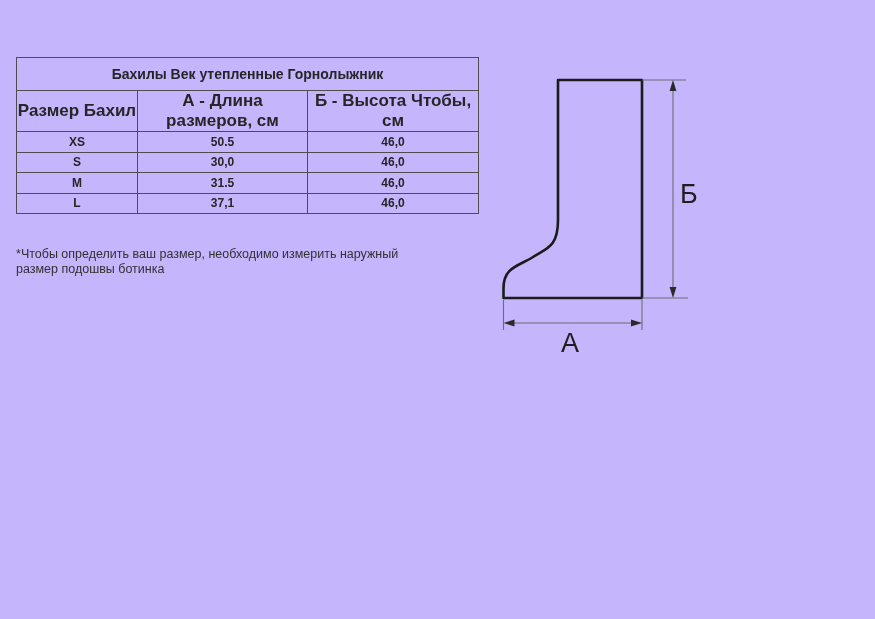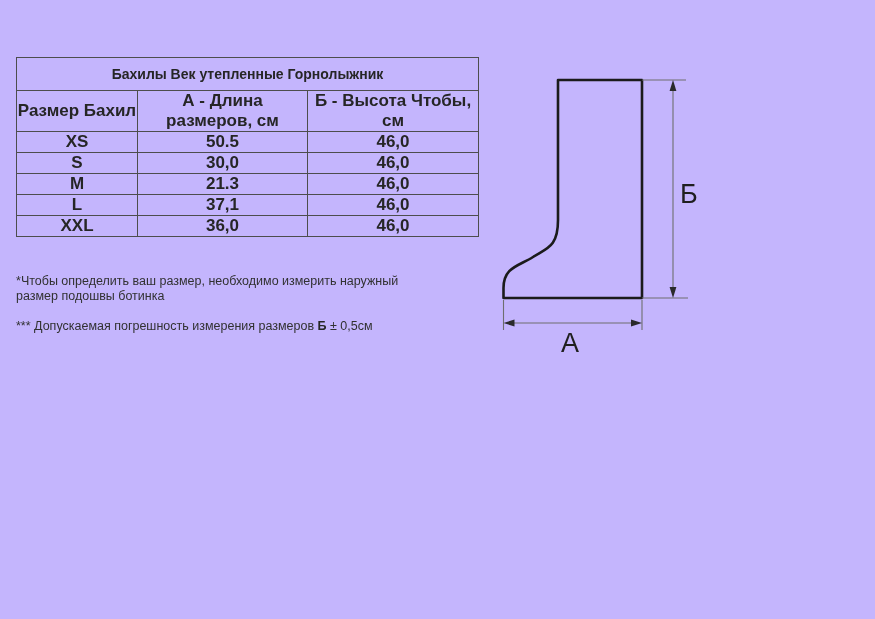--- a/index.html
+++ b/index.html
@@ -25,30 +25,30 @@
   }
   table.size-table td, table.size-table th {
     border: 1.7px solid #4d4d4d;
     text-align: center;
     vertical-align: middle;
     padding: 0;
     font-weight: 700;
   }
   .title-cell   { height: 32px; font-size: 14px; }
   .header-cell  { height: 28px; font-size: 17px; }
-  .data-cell    { height: 19.5px; font-size: 17px; }
+  .data-cell    { height: 19.5px; font-size: 12px; }
   .col-size   { width: 121px; }
   .col-length { width: 170px; }
   .col-height { width: 171px; }
 
   
   .notes {
     position: absolute;
     left: 16px;
-    top: 274px;
+    top: 247px;
     width: 422px;
     font-size: 12.5px;
     line-height: 14.5px;
     color: #313131;
   }
   .note { margin: 0 0 16px 0; }
   .note b { font-weight: 700; color: #262626; }
 
   
   .diagram {
@@ -94,39 +94,33 @@
         <td class="data-cell">50.5</td>
         <td class="data-cell">46,0</td>
       </tr>
       <tr>
         <td class="data-cell">S</td>
         <td class="data-cell">30,0</td>
         <td class="data-cell">46,0</td>
       </tr>
       <tr>
         <td class="data-cell">M</td>
-        <td class="data-cell">21.3</td>
+        <td class="data-cell">31.5</td>
         <td class="data-cell">46,0</td>
       </tr>
       <tr>
         <td class="data-cell">L</td>
         <td class="data-cell">37,1</td>
         <td class="data-cell">46,0</td>
       </tr>
-      <tr>
-        <td class="data-cell">XXL</td>
-        <td class="data-cell">36,0</td>
-        <td class="data-cell">46,0</td>
-      </tr>
     </tbody>
   </table>
 
   <div class="notes">
     <p class="note"><span>*</span><span>Чтобы определить ваш размер, необходимо измерить наружный размер подошвы ботинка</span><b></b><span></span></p>
-    <p class="note"><span>***</span><span> Допускаемая погрешность измерения размеров </span><b>Б</b><span> ± 0,5см</span></p>
   </div>
 
   <svg class="diagram" viewBox="0 0 220 300" xmlns="http://www.w3.org/2000/svg">
 
     <path class="boot-line" d="M 68 20 L 152 20 L 152 238 L 13.5 238 L 13.5 228
              C 13.5 207, 29 206, 43 197
              C 57 188, 68 187, 68 160
              L 68 20 Z"></path>
 
     <line class="thin-line" x1="152" y1="20" x2="196" y2="20"></line>

